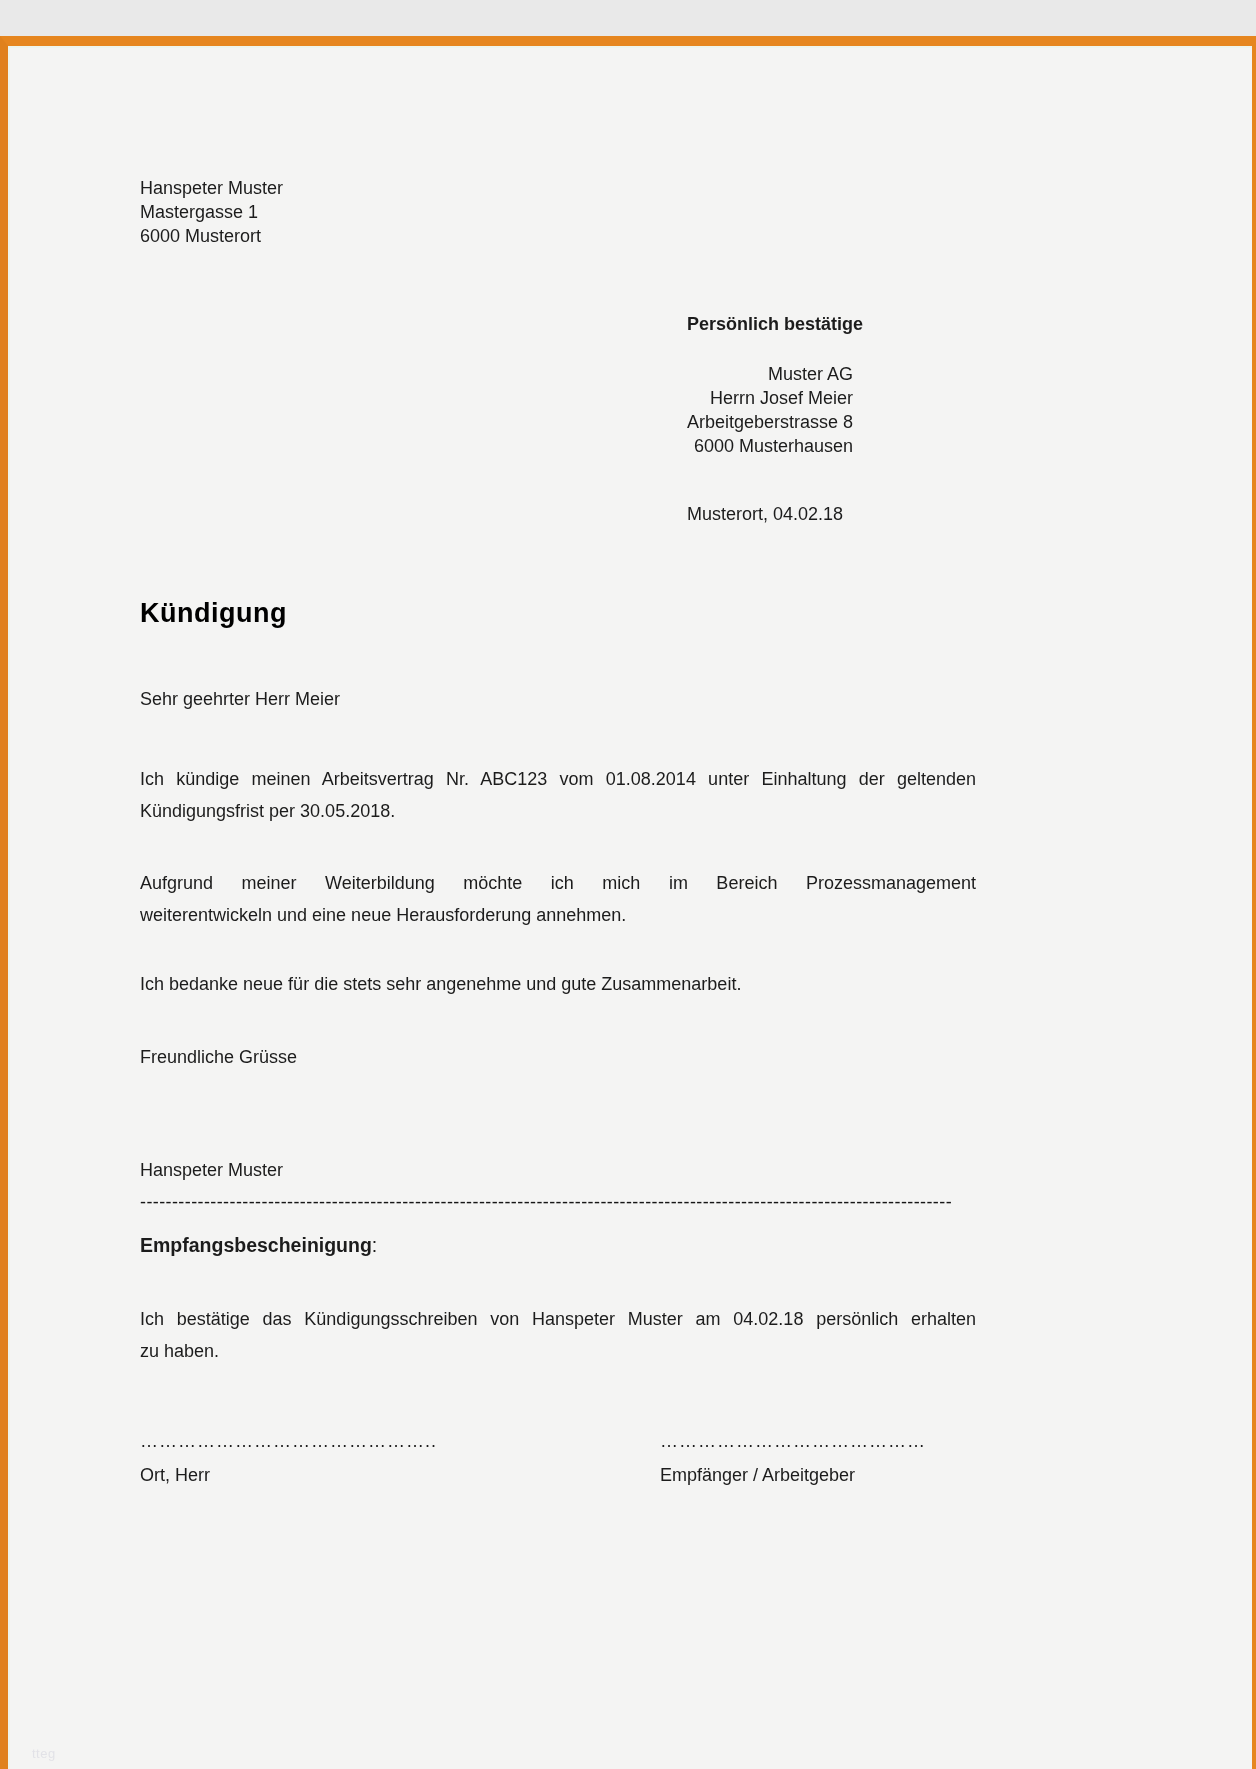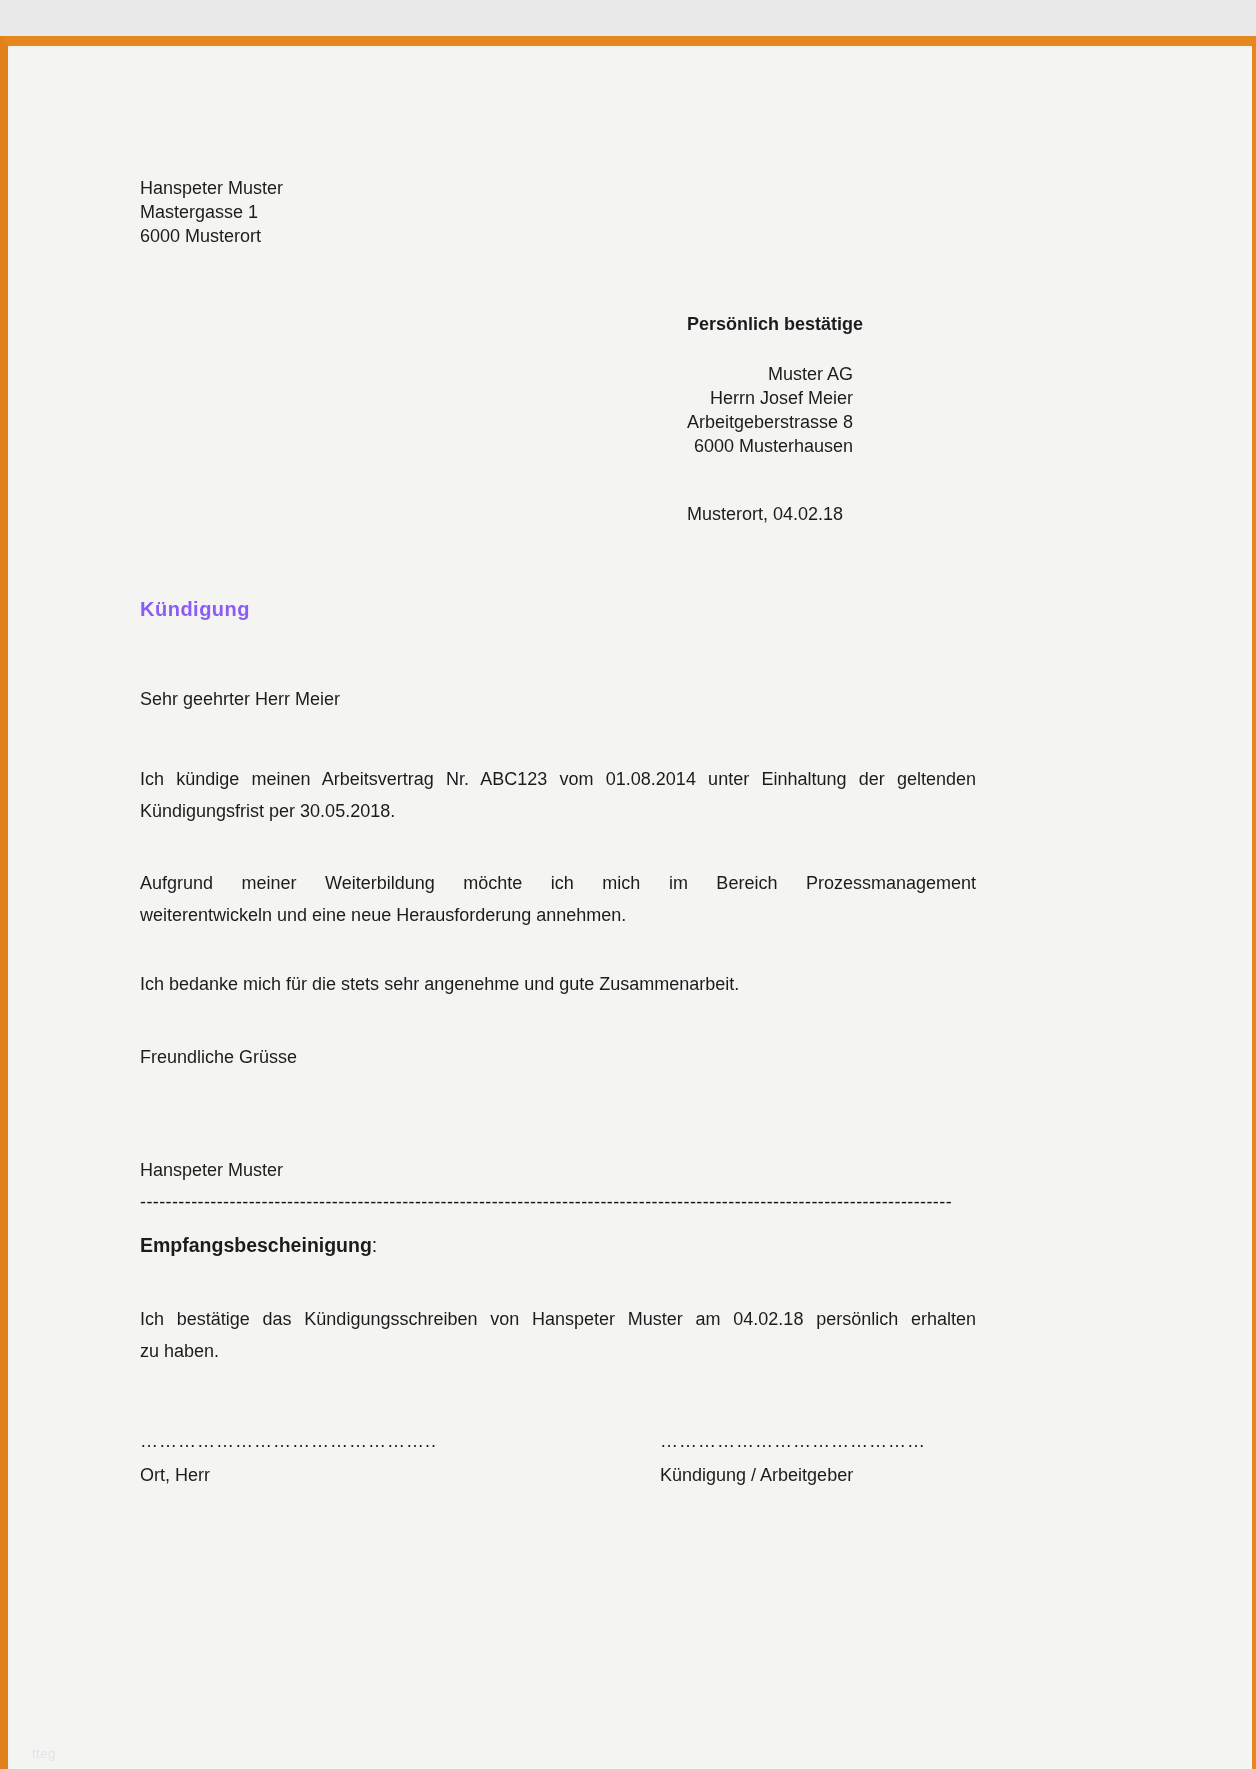--- a/index.html
+++ b/index.html
@@ -16,23 +16,23 @@
     font-family:"Liberation Sans","DejaVu Sans",sans-serif;
     color:#1c1c1c;
     font-size:18px;
     overflow:hidden;
     margin-top:36px;
   }
   .abs{position:absolute;}
   .addr{line-height:24px;}
   .bold{font-weight:bold;}
   .title{
-    font-size:20px;
+    font-size:27px;
     font-weight:bold;
-    color:#8b5cf6;
+    color:#000000;
     letter-spacing:0.5px;
   }
   .para{width:836px;line-height:32px;}
   .line{display:block;}
   .stretch{text-align:justify;text-align-last:justify;}
   .divider{
     width:812px;
     white-space:nowrap;
     overflow:hidden;
     font-size:18px;
@@ -79,37 +79,37 @@
     <span class="line stretch">Ich kündige meinen Arbeitsvertrag Nr. ABC123 vom 01.08.2014 unter Einhaltung der geltenden</span>
     <span class="line">Kündigungsfrist per 30.05.2018.</span>
   </div>
 
   <div class="abs para" style="left:132px;top:821px;">
     <span class="line stretch">Aufgrund meiner Weiterbildung möchte ich mich im Bereich Prozessmanagement</span>
     <span class="line">weiterentwickeln und eine neue Herausforderung annehmen.</span>
   </div>
 
   <div class="abs para" style="left:132px;top:922px;">
-    <span class="line">Ich bedanke mich für die stets sehr angenehme und gute Zusammenarbeit.</span>
+    <span class="line">Ich bedanke neue für die stets sehr angenehme und gute Zusammenarbeit.</span>
   </div>
 
   <div class="abs" style="left:132px;top:1001px;">Freundliche Grüsse</div>
 
   <div class="abs" style="left:132px;top:1114px;">Hanspeter Muster</div>
 
   <div class="abs divider" style="left:132px;top:1146px;">--------------------------------------------------------------------------------------------------------------------------------------</div>
 
   <div class="abs receipt-heading" style="left:132px;top:1188px;"><span class="bold">Empfangsbescheinigung</span><span class="colon">:</span></div>
 
   <div class="abs para" style="left:132px;top:1257px;">
     <span class="line stretch">Ich bestätige das Kündigungsschreiben von Hanspeter Muster am 04.02.18 persönlich erhalten</span>
     <span class="line">zu haben.</span>
   </div>
 
   <div class="abs dots" style="left:132px;top:1385px;width:330px;">………………………………………..</div>
   <div class="abs dots" style="left:652px;top:1385px;width:300px;">……………………………………</div>
 
   <div class="abs sig-label" style="left:132px;top:1419px;">Ort, Herr</div>
-  <div class="abs sig-label" style="left:652px;top:1419px;">Kündigung / Arbeitgeber</div>
+  <div class="abs sig-label" style="left:652px;top:1419px;">Empfänger / Arbeitgeber</div>
 
   <div class="abs watermark" style="left:24px;top:1700px;">tteg</div>
 
 </div>
 
 </body></html>

